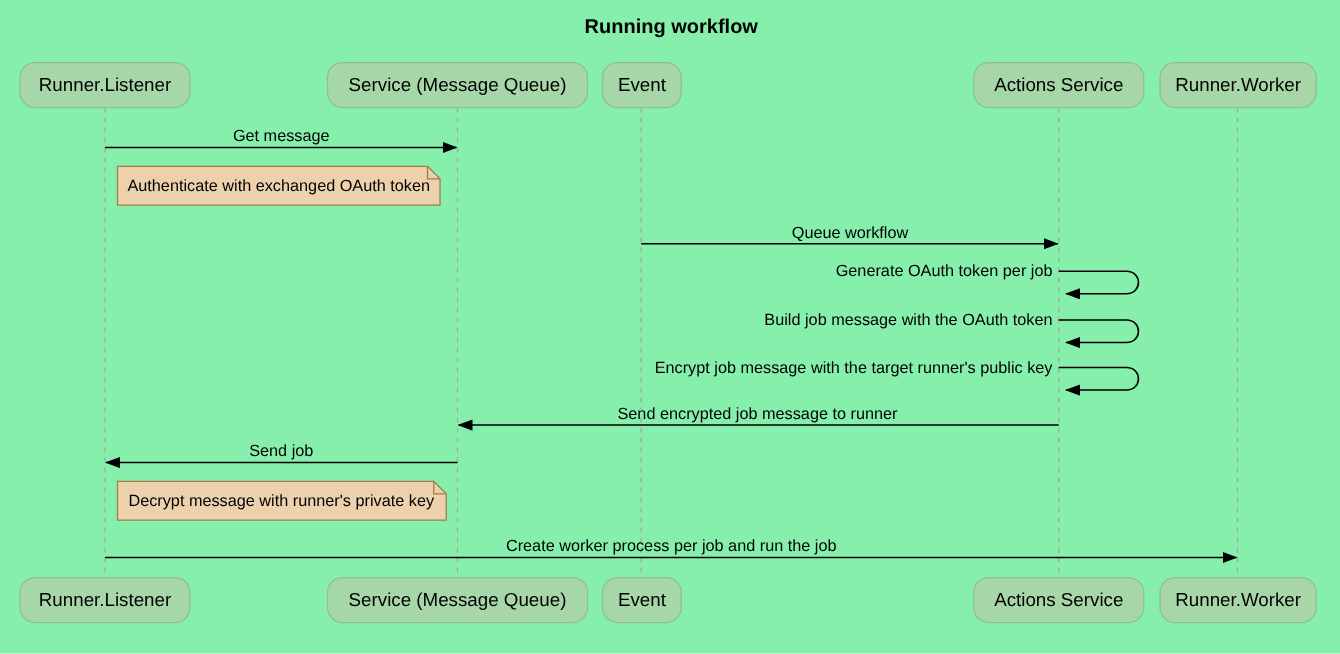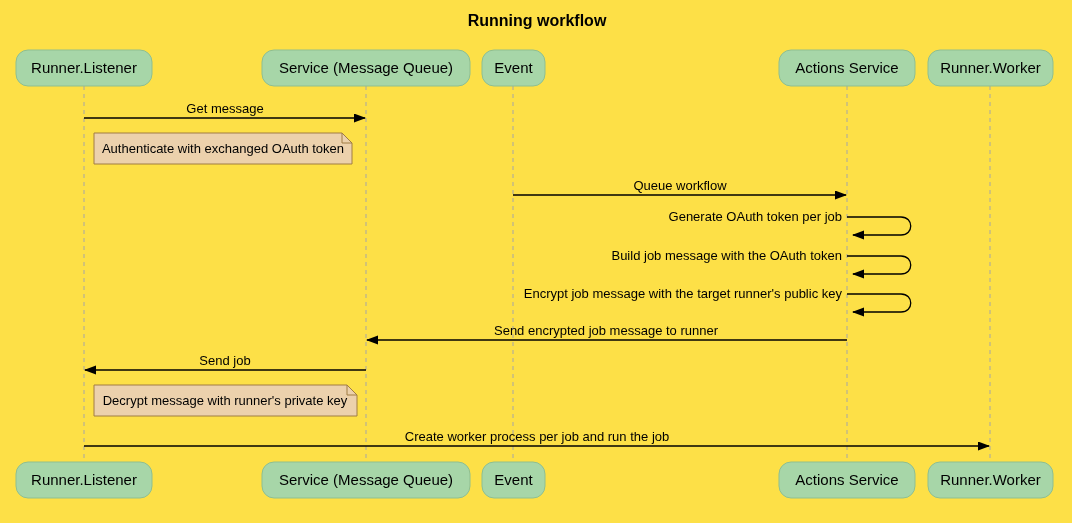--- a/index.html
+++ b/index.html
@@ -1,18 +1,18 @@
 <!DOCTYPE html>
 <html><head>
 <meta charset="utf-8">
 <style>
   html, body { margin: 0; padding: 0; background: #ffffff; }
   .stage {
     width: 1072px; height: 523px; position: relative;
-    background: #fde047; overflow: hidden;
+    background: #86efac; overflow: hidden;
     font-family: "Liberation Sans", sans-serif;
   }
   svg { display: block; }
   text { fill: #000000; font-family: "Liberation Sans", sans-serif; }
   .title-text { font-size: 16px; font-weight: bold; }
   .participant-label { font-size: 15px; }
   .msg-label { font-size: 13px; }
   .note-label { font-size: 13px; }
   .lifeline { stroke-width: 1; stroke-dasharray: 4 4; fill: none; }
   .participant-box { stroke-width: 1; }

